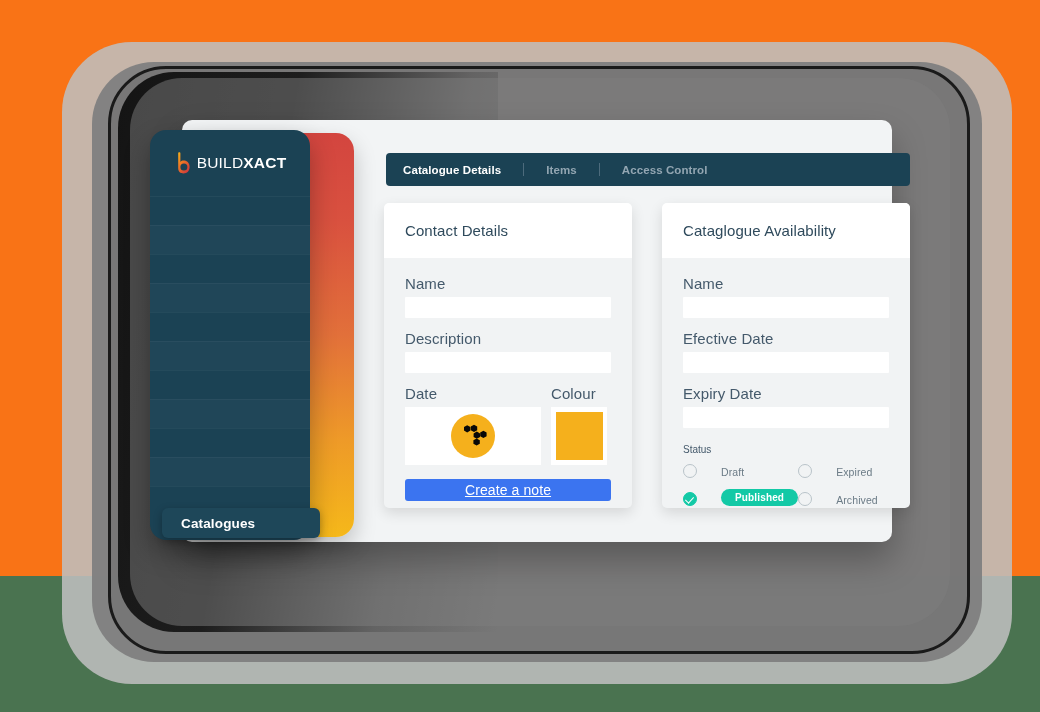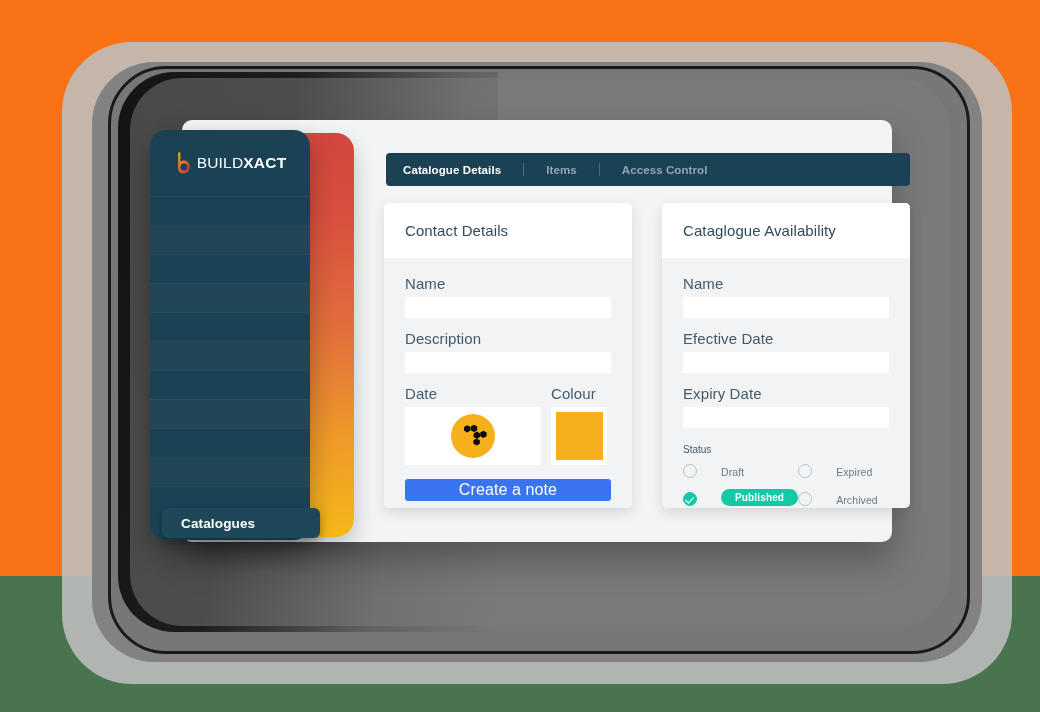--- a/index.html
+++ b/index.html
@@ -252,24 +252,25 @@
 
   .note-btn {
     display: block;
     width: 100%;
     margin-top: 14px;
     height: 22px;
     background: #3b74f0;
     color: #ffffff;
     border: none;
     border-radius: 3px;
-    font-size: 16px;
+    font-size: 14px;
     font-family: "Liberation Sans", sans-serif;
     letter-spacing: 0.1px;
     cursor: pointer;
+    text-decoration: underline;
   }
 
   
   .status-label {
     font-size: 10px;
     color: #44596b;
     margin-top: 4px;
     margin-bottom: 9px;
   }
   .status-grid {

